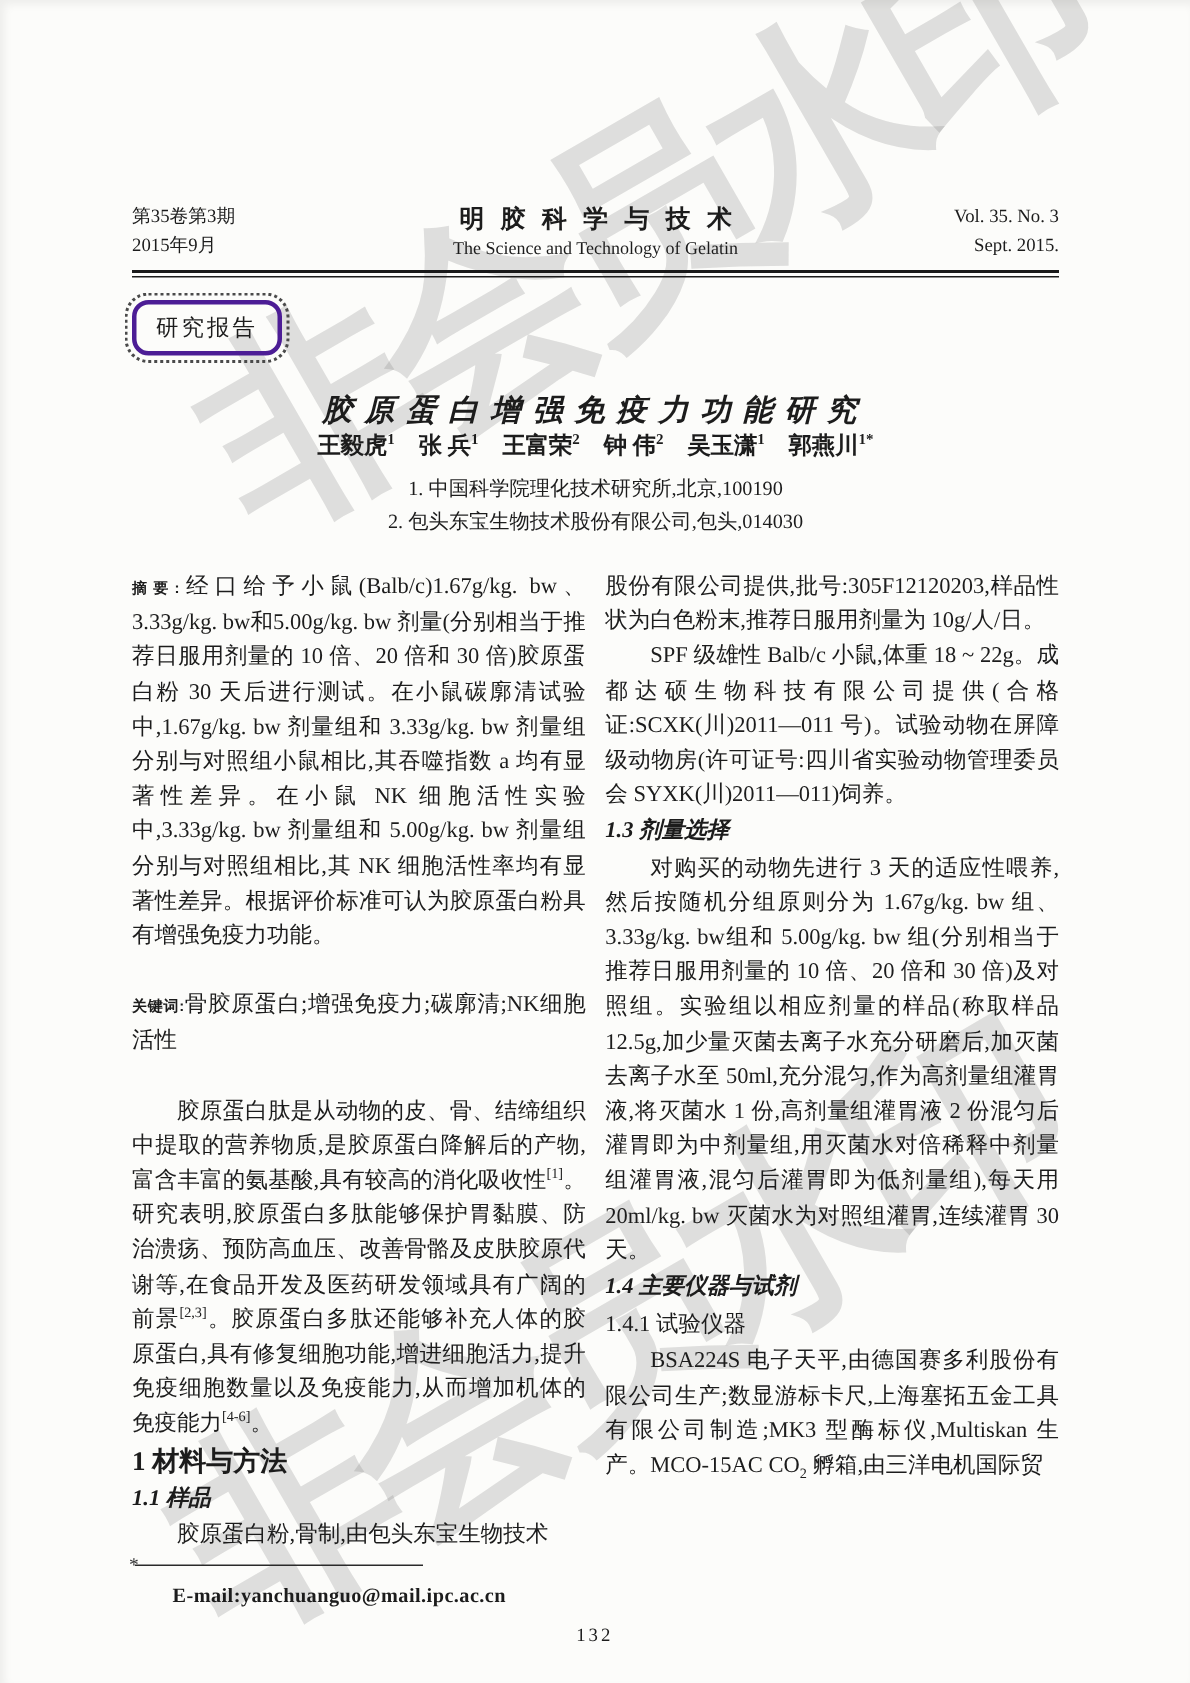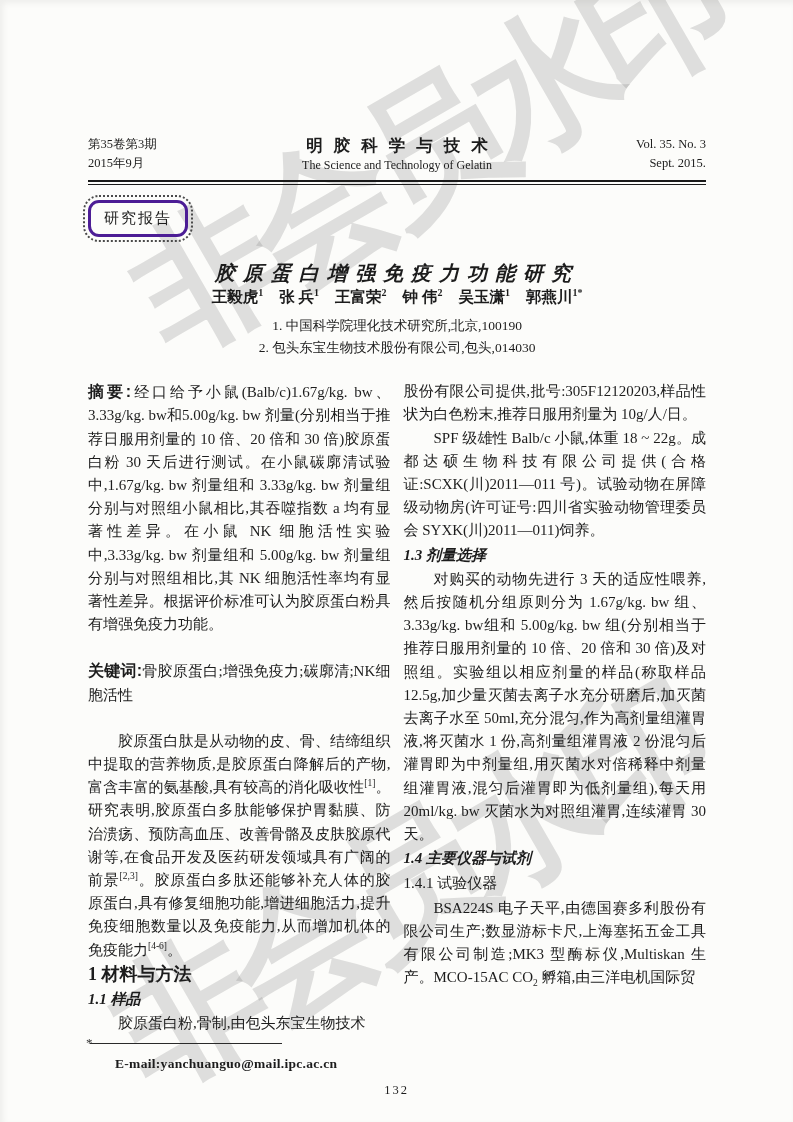--- a/index.html
+++ b/index.html
@@ -94,21 +94,21 @@
   }
   .col{width:305px;}
   .blk{
     font-size:15px;
     line-height:23.2px;
     text-align:justify;
   }
   .blk span{}
   .blk sup{font-size:9.5px;line-height:0;}
   .blk sub{font-size:9.5px;line-height:0;}
-  .blk b{font-family:"Liberation Sans", sans-serif;font-size:16px;font-weight:700;}
+  .blk b{font-family:"Liberation Sans", sans-serif;font-size:10px;font-weight:700;}
   .blk-p{text-indent:2em;}
   .blk-gap{height:23px;}
   .blk-h1{
     font-family:Liberation Serif, serif;
     font-weight:700;
     font-size:18px;
     text-align:left;
     padding:1px 0;
   }
   .blk-h2{

